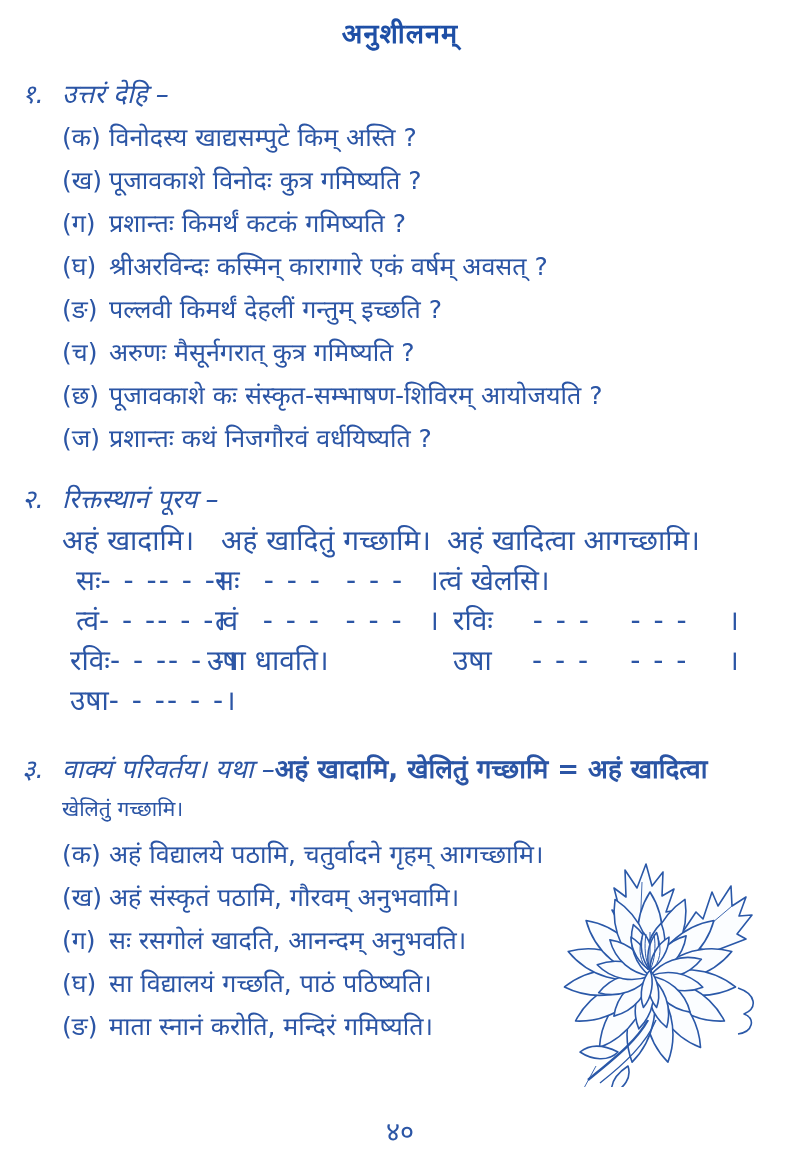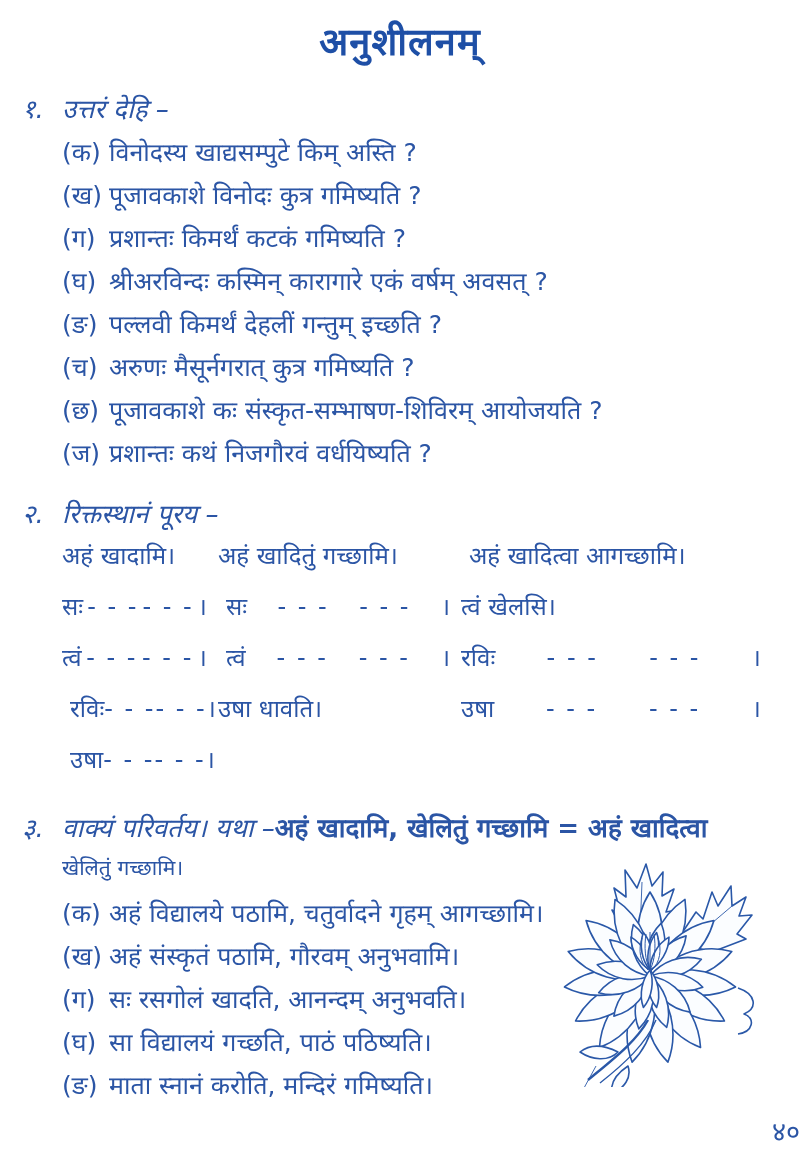--- a/index.html
+++ b/index.html
@@ -8,21 +8,21 @@
     background: #ffffff;
     font-family: "DejaVu Sans", sans-serif;
     color: #2b55a5;
     position: relative;
     overflow: hidden;
   }
   .page { position: relative; width: 100%; height: 100%; z-index: 1; }
 
   .title {
     text-align: center;
-    font-size: 38px;
+    font-size: 27px;
     font-weight: bold;
     color: #1e4fa6;
     padding-top: 14px;
     letter-spacing: 1px;
   }
 
   .content { padding-left: 22px; padding-right: 8px; }
 
   .section { margin-top: 24px; }
 
@@ -49,36 +49,35 @@
   }
   .item-label { min-width: 47px; }
   .item-text { flex: 1; }
 
   
   .s2-grid {
     margin-left: 40px;
     display: grid;
     grid-template-columns: 145px 232px 300px;
     column-gap: 0;
-    font-size: 24px;
+    font-size: 28px;
     row-gap: 0;
-    gap: 11px;
   }
   .s2-grid > div { margin-bottom: 10px; line-height: 30px; }
-  .c2 { margin-left: 0; }
+  .c2 { margin-left: 14px; }
   .c3 { margin-left: 8px; }
   .blankrow { display: flex; justify-content: space-between; align-items: baseline; }
   .blankrow .dash { letter-spacing: 2px; white-space: nowrap; }
   .blankrow .danda { }
 
   .page-number {
     position: absolute;
     left: 0; right: 0;
     top: 1112px;
-    text-align: right;
+    text-align: center;
     font-size: 27px;
     color: #2b55a5;
   }
 
   .flower {
     position: absolute;
     left: 500px;
     top: 852px;
     width: 300px;
     height: 235px;

